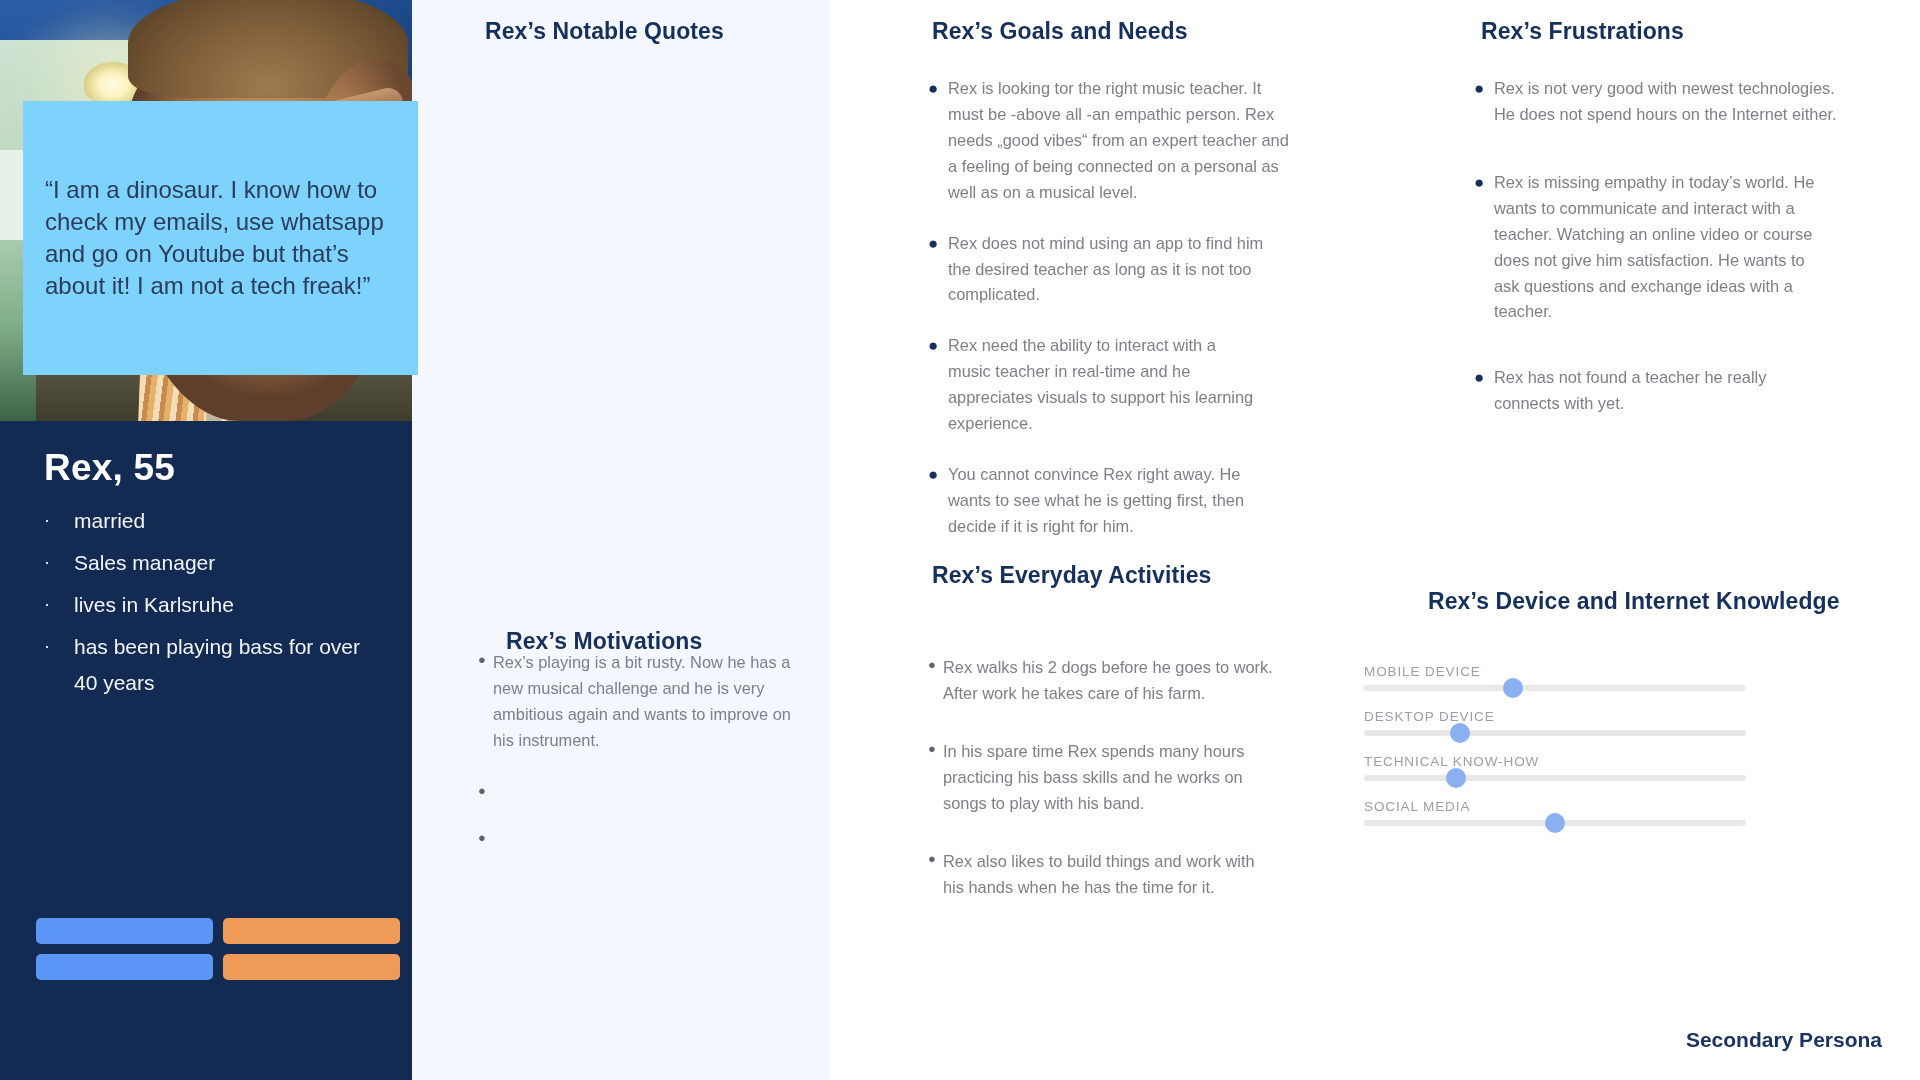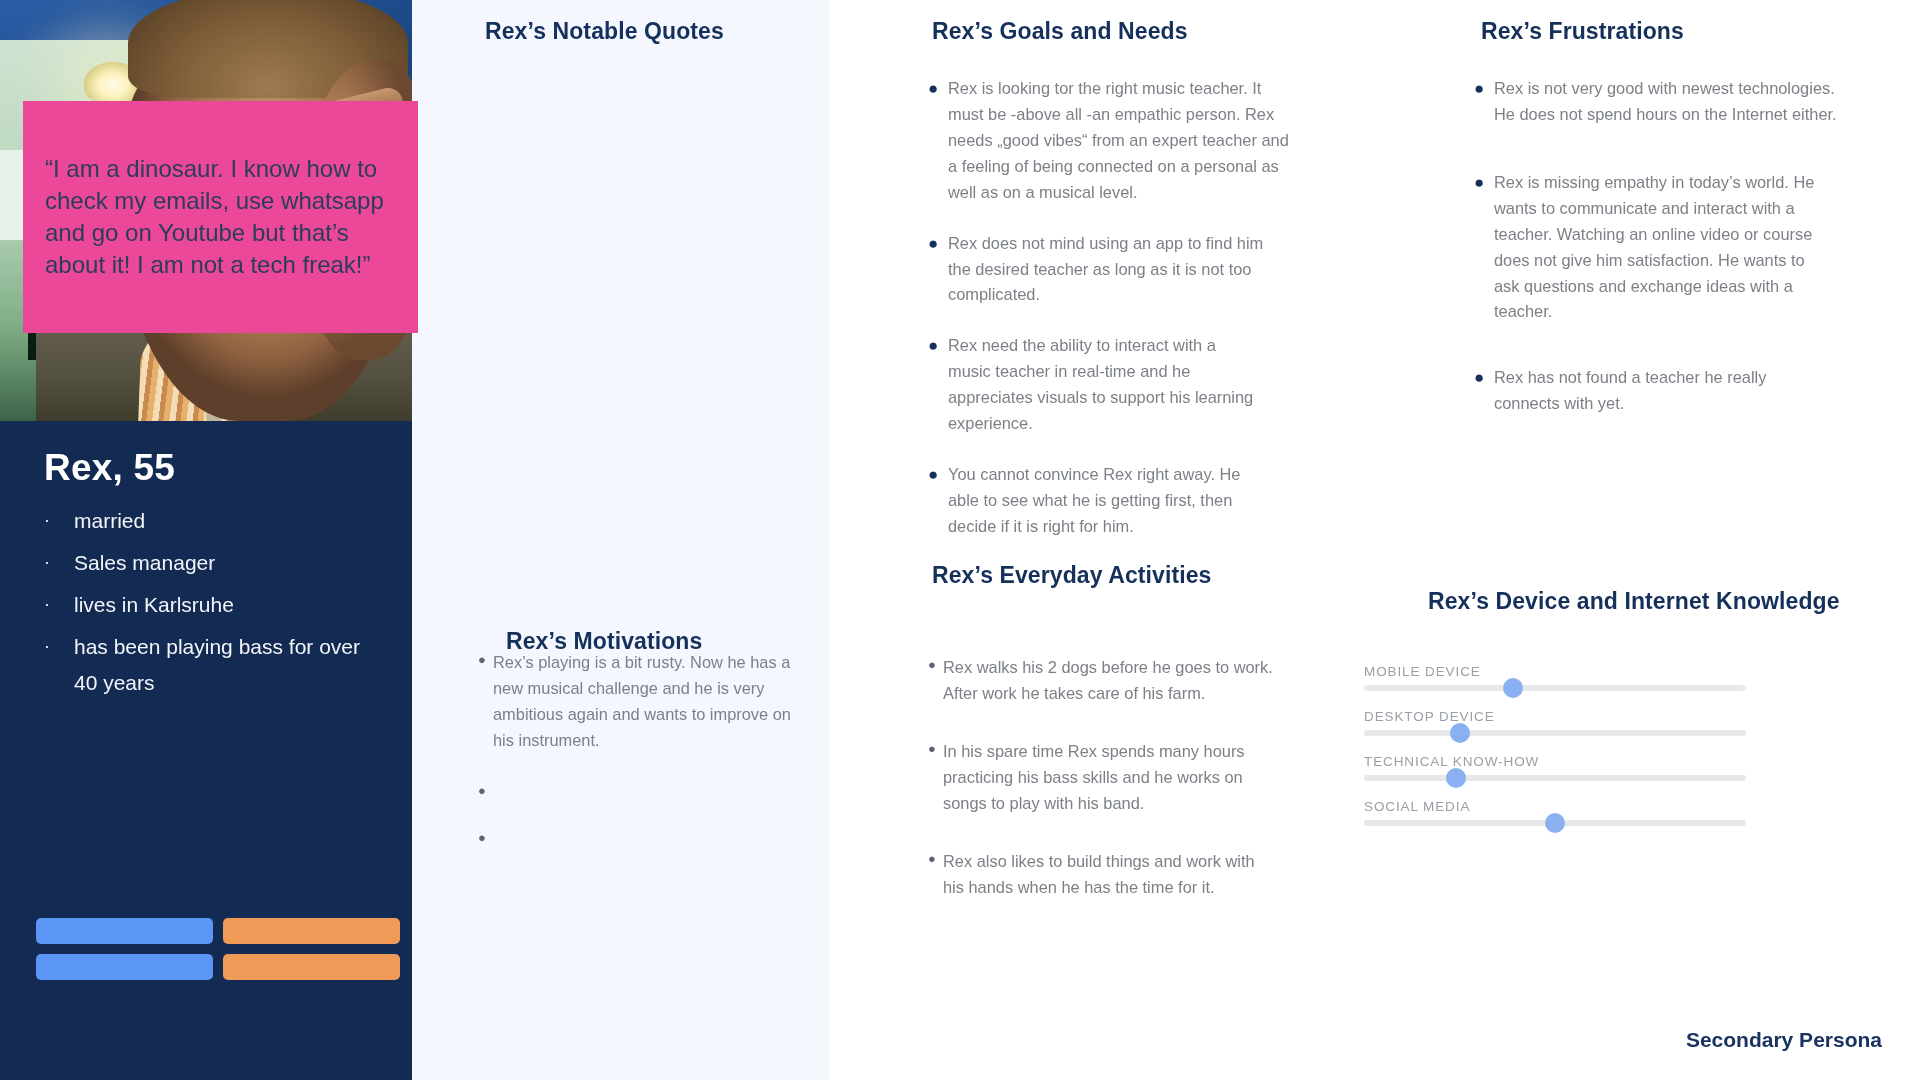--- a/index.html
+++ b/index.html
@@ -149,22 +149,22 @@
   .bar { height: 26px; border-radius: 5px; flex: 1; }
   .bar.blue { background: #5b95f5; }
   .bar.orange { background: #f09a58; }
 
   
   .col-quotes {
     position: absolute; left: 412px; top: 0; width: 418px; height: 1080px;
     background: #f4f7fd;
   }
   .quote-box {
-    position: absolute; left: 23px; top: 101px; width: 395px; height: 232px;
-    background: #ec4899;
+    position: absolute; left: 23px; top: 101px; width: 395px; height: 274px;
+    background: #7dd3fc;
     display: flex; align-items: center;
   }
   .quote-text {
     padding: 0 22px; font-size: 24px; line-height: 1.34; color: #2b3c5c; font-weight: 300;
   }
 
   
   .sec-title {
     position: absolute; font-size: 23px; font-weight: bold; color: #16305c;
     letter-spacing: .1px; white-space: nowrap;
@@ -289,21 +289,21 @@
     <li class="bitem">
       <span class="bdot">●</span>
       <span class="btext">Rex does not mind using an app to find him the desired teacher as long as it is not too complicated.</span>
     </li>
     <li class="bitem">
       <span class="bdot">●</span>
       <span class="btext" style="max-width:310px">Rex need the ability to interact with a music teacher in real-time and he appreciates visuals to support his learning experience.</span>
     </li>
     <li class="bitem">
       <span class="bdot">●</span>
-      <span class="btext" style="max-width:312px">You cannot convince Rex right away. He able to see what he is getting first, then decide if it is right for him.</span>
+      <span class="btext" style="max-width:312px">You cannot convince Rex right away. He wants to see what he is getting first, then decide if it is right for him.</span>
     </li>
   </ul>
 
   <div class="sec-title" style="left:1481px; top:18px;">Rex’s Frustrations</div>
 
   <ul class="blist" style="left:1474px; top:76px; width:378px;">
     <li class="bitem" style="margin-bottom:42px">
       <span class="bdot">●</span>
       <span class="btext">Rex is not very good with newest technologies. He does not spend hours on the Internet either.</span>
     </li>

